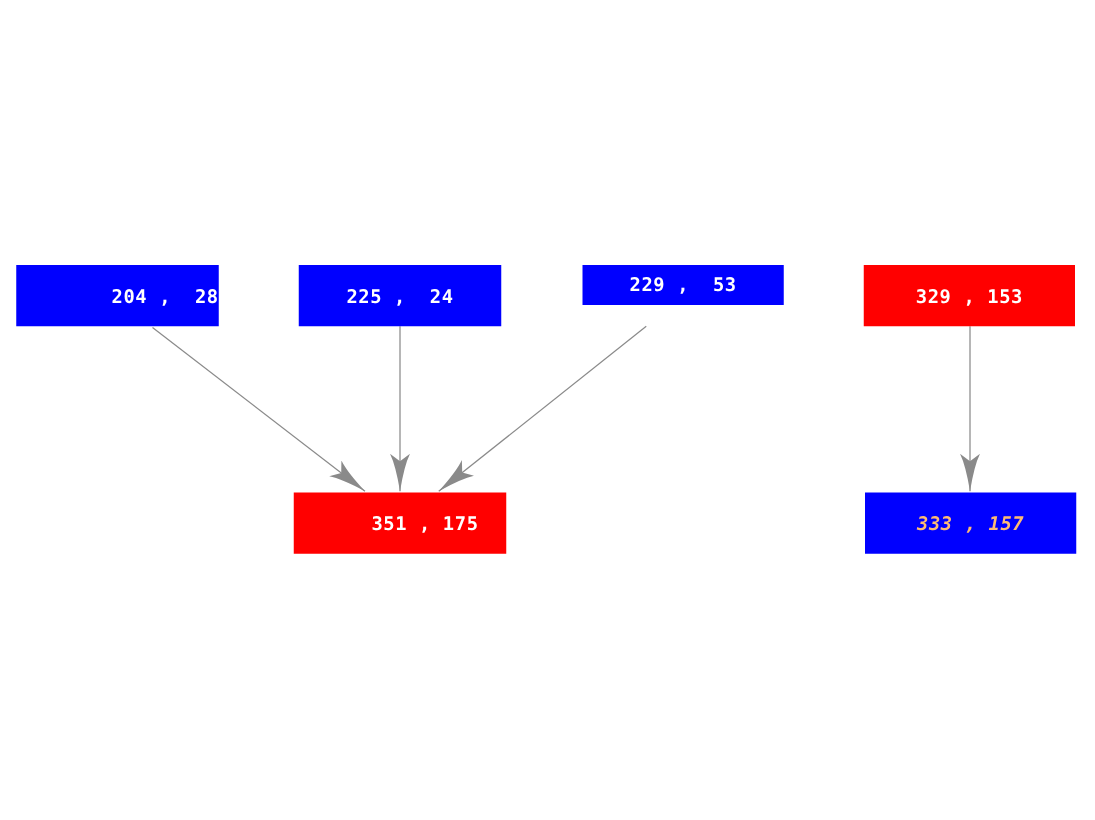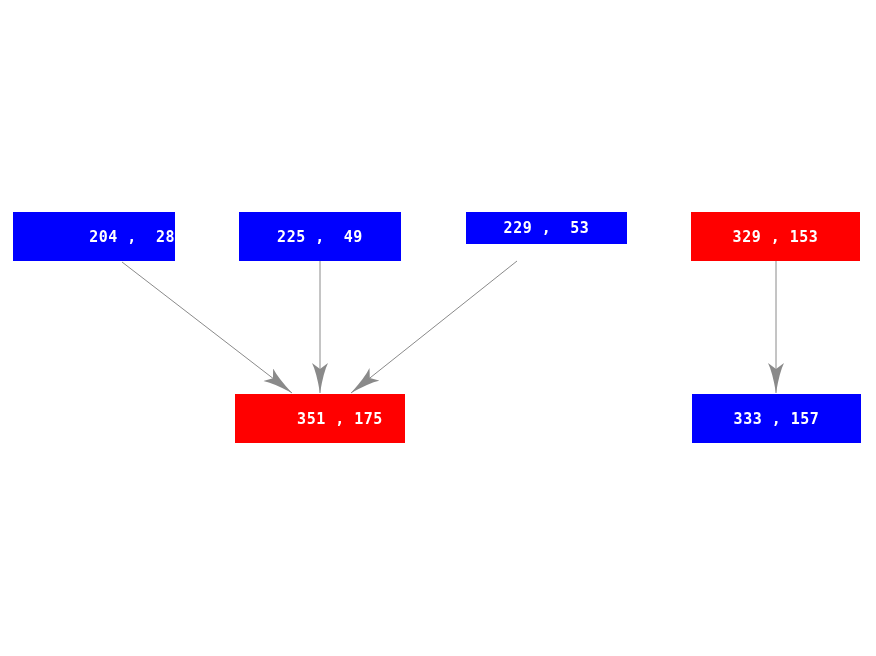--- a/index.html
+++ b/index.html
@@ -54,28 +54,28 @@
         <line x1="320" y1="261" x2="320" y2="393" stroke="#8a8a8a" stroke-width="1" marker-end="url(#stealth-head)"></line>
         <line x1="517" y1="261" x2="351" y2="393" stroke="#8a8a8a" stroke-width="1" marker-end="url(#stealth-head)"></line>
         <line x1="776" y1="261" x2="776" y2="393" stroke="#8a8a8a" stroke-width="1" marker-end="url(#stealth-head)"></line>
       </g>
   </svg>
   <div id="node-layer">
       <div class="graph-node" style="left: 13px; top: 212px; width: 162px; height: 49px; background: rgb(0, 0, 255); justify-content: flex-end;">
         <span class="node-label" style="color: rgb(255, 255, 255);">204 ,  28</span>
       </div>
       <div class="graph-node" style="left: 239px; top: 212px; width: 162px; height: 49px; background: rgb(0, 0, 255);">
-        <span class="node-label" style="color: rgb(255, 255, 255);">225 ,  49</span>
+        <span class="node-label" style="color: rgb(255, 255, 255);">225 ,  24</span>
       </div>
       <div class="graph-node" style="left: 466px; top: 212px; width: 161px; height: 32px; background: rgb(0, 0, 255);">
         <span class="node-label" style="color: rgb(255, 255, 255);">229 ,  53</span>
       </div>
       <div class="graph-node" style="left: 691px; top: 212px; width: 169px; height: 49px; background: rgb(255, 0, 0);">
         <span class="node-label" style="color: rgb(255, 255, 255);">329 , 153</span>
       </div>
       <div class="graph-node" style="left: 235px; top: 394px; width: 170px; height: 49px; background: rgb(255, 0, 0); padding-left: 40px;">
         <span class="node-label" style="color: rgb(255, 255, 255);">351 , 175</span>
       </div>
       <div class="graph-node" style="left: 692px; top: 394px; width: 169px; height: 49px; background: rgb(0, 0, 255);">
-        <span class="node-label" style="color: #ffffff;">333 , 157</span>
+        <span class="node-label" style="color: #fdba74; font-style: italic;">333 , 157</span>
       </div>
     </div>
 </div>
 
 </body></html>

